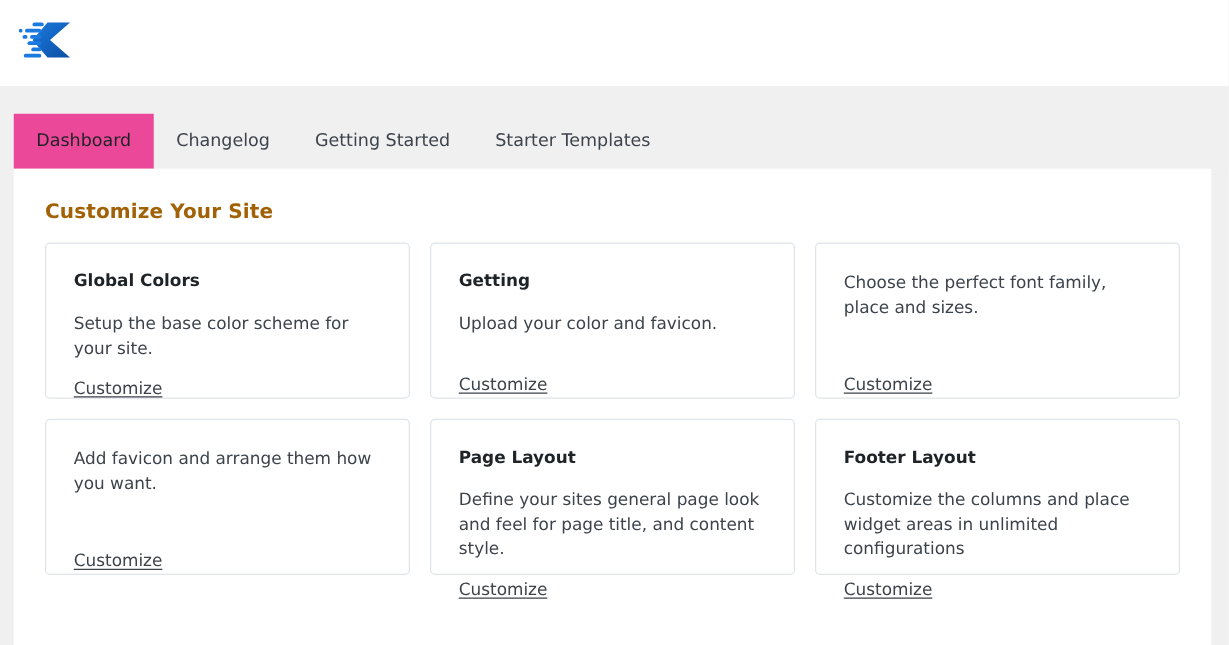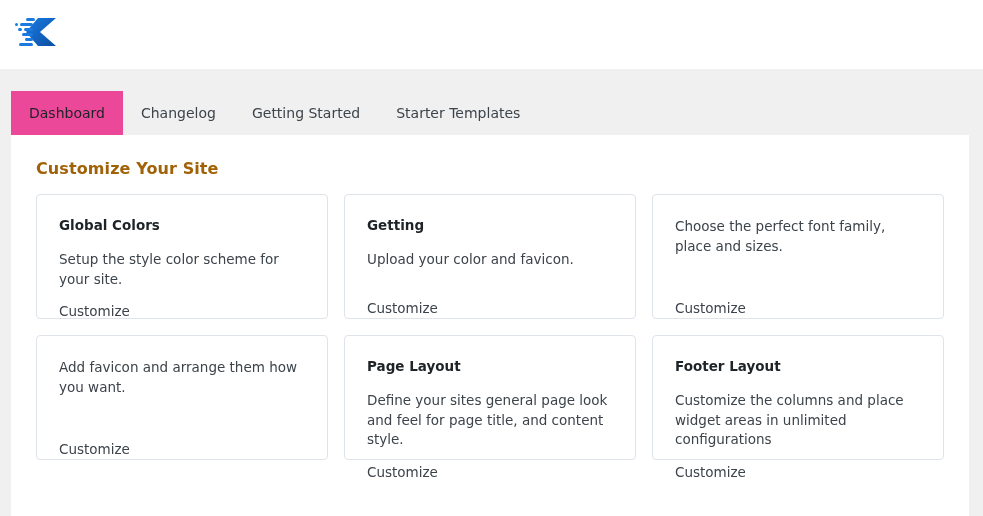--- a/index.html
+++ b/index.html
@@ -120,20 +120,21 @@
     font-size: 13.5px;
     line-height: 1.45;
     color: #3c434a;
   }
 
   .card-link {
     display: inline-block;
     margin-top: 14px;
     font-size: 13.5px;
     color: #3c434a;
+    text-decoration: underline;
     text-underline-offset: 2px;
     cursor: pointer;
   }
   .card-body {
     display: flex;
     flex-direction: column;
     height: 100%;
   }
   .card-link-wrap {
     margin-top: auto;
@@ -186,21 +187,21 @@
 
 <div class="panel">
 
   <h2 class="page-title">Customize Your Site</h2>
 
   <div class="card-grid">
 
     <div class="card">
       <div class="card-body">
         <h3 class="card-title">Global Colors</h3>
-        <p class="card-desc">Setup the style color scheme for your site.</p>
+        <p class="card-desc">Setup the base color scheme for your site.</p>
         <div class="card-link-wrap">
           <a class="card-link">Customize</a>
         </div>
       </div>
     </div>
 
     <div class="card">
       <div class="card-body">
         <h3 class="card-title">Getting</h3>
         <p class="card-desc">Upload your color and favicon.</p>

